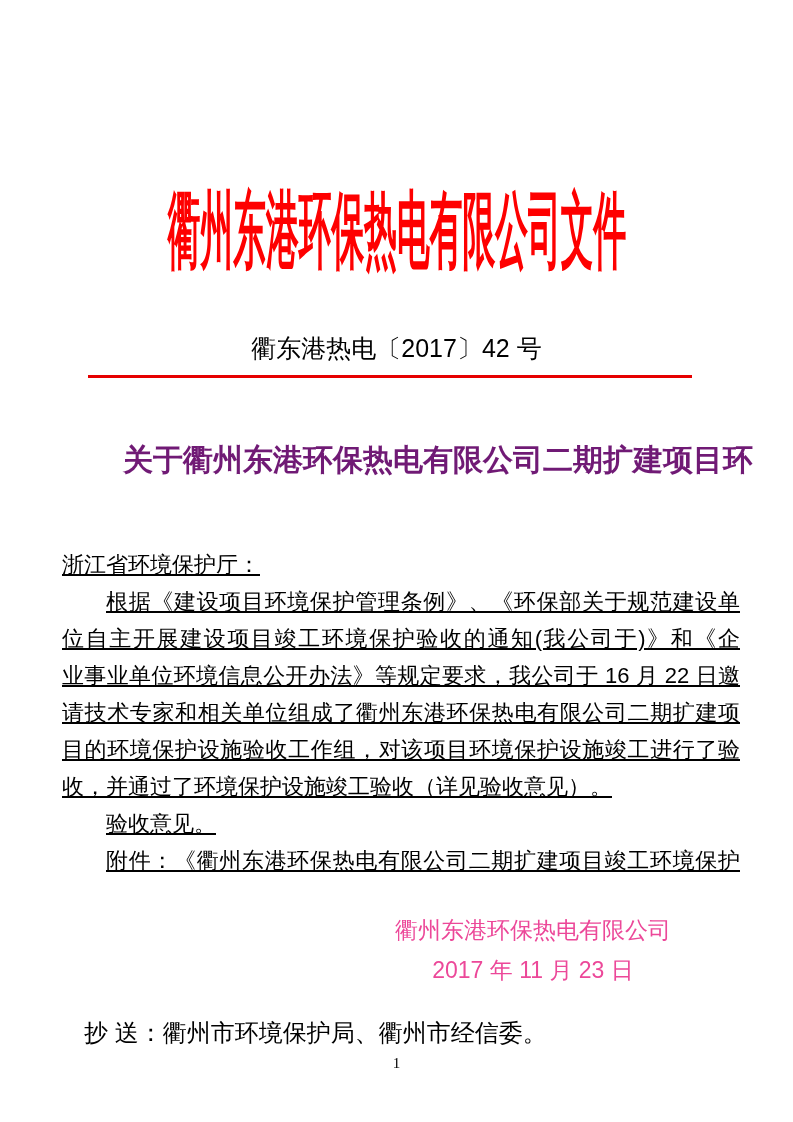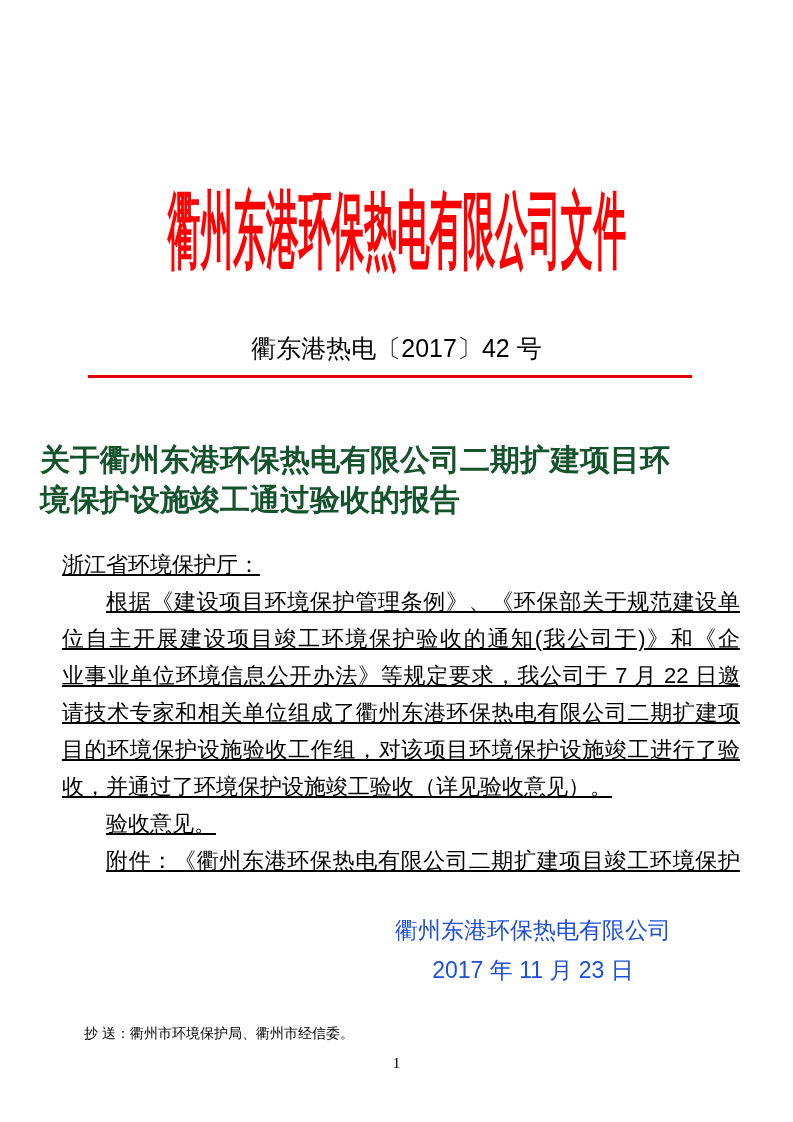--- a/index.html
+++ b/index.html
@@ -49,26 +49,26 @@
     top: 359px;
     left: 88px;
     width: 604px;
     height: 3px;
     background: #e60000;
   }
   
   .doc-title {
     position: absolute;
     top: 424px; left: 40px; right: 40px;
-    text-align: left;
+    text-align: right;
     font-family: "Liberation Serif", "DejaVu Serif", serif;
     font-weight: bold;
     font-size: 30px;
     line-height: 40px;
-    color: #14532d;
+    color: #701a75;
   }
   
   .body-text {
     position: absolute;
     top: 530px;
     left: 62px;
     width: 678px;
   }
   .line {
     font-size: 22px;
@@ -88,28 +88,28 @@
   .signature {
     position: absolute;
     top: 894px;
     left: 368px;
     width: 330px;
     text-align: center;
   }
   .signature .sig-line {
     font-size: 23px;
     line-height: 40px;
-    color: #1d4ed8;
+    color: #ec4899;
   }
   
   .cc-line {
     position: absolute;
     top: 1004px;
     left: 84px;
-    font-size: 14px;
+    font-size: 24px;
     line-height: 26px;
     color: #000000;
   }
   
   .page-number {
     position: absolute;
     top: 1037px; left: 0; right: 0;
     text-align: center;
     font-family: "Liberation Serif", "DejaVu Serif", serif;
     font-size: 15px;
@@ -125,28 +125,27 @@
   <div class="banner-zone">
     <div class="banner-text">衢州东港环保热电有限公司文件</div>
   </div>
 
   <div class="doc-number">衢东港热电〔2017〕42 号</div>
 
   <div class="red-rule"></div>
 
   <div class="doc-title">
     <div>关于衢州东港环保热电有限公司二期扩建项目环</div>
-    <div>境保护设施竣工通过验收的报告</div>
   </div>
 
   <div class="body-text">
     <div class="line">浙江省环境保护厅：</div>
     <div class="line indent just">根据《建设项目环境保护管理条例》、《环保部关于规范建设单</div>
     <div class="line just">位自主开展建设项目竣工环境保护验收的通知(我公司于)》和《企</div>
-    <div class="line just">业事业单位环境信息公开办法》等规定要求，我公司于 7 月 22 日邀</div>
+    <div class="line just">业事业单位环境信息公开办法》等规定要求，我公司于 16 月 22 日邀</div>
     <div class="line just">请技术专家和相关单位组成了衢州东港环保热电有限公司二期扩建项</div>
     <div class="line just">目的环境保护设施验收工作组，对该项目环境保护设施竣工进行了验</div>
     <div class="line">收，并通过了环境保护设施竣工验收（详见验收意见）。</div>
     <div class="line indent">验收意见。</div>
     <div class="line indent just">附件：《衢州东港环保热电有限公司二期扩建项目竣工环境保护</div>
   </div>
 
   <div class="signature">
     <div class="sig-line">衢州东港环保热电有限公司</div>
     <div class="sig-line">2017 年 11 月 23 日</div>

